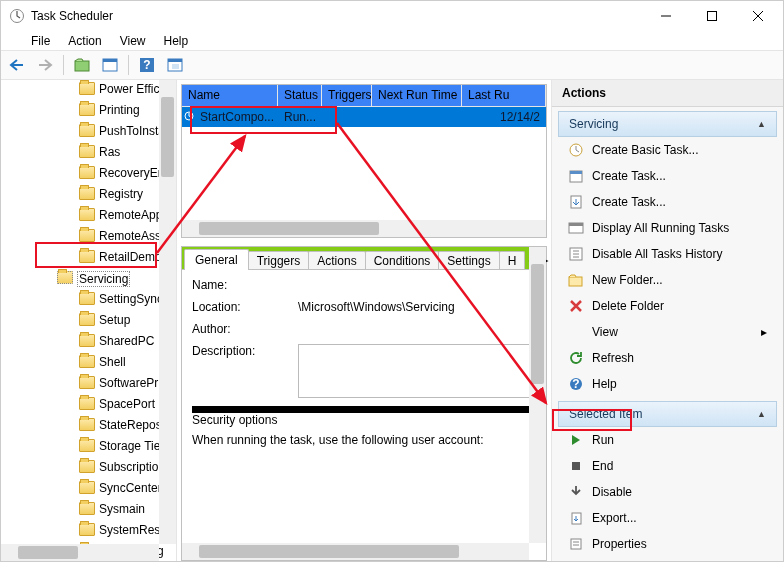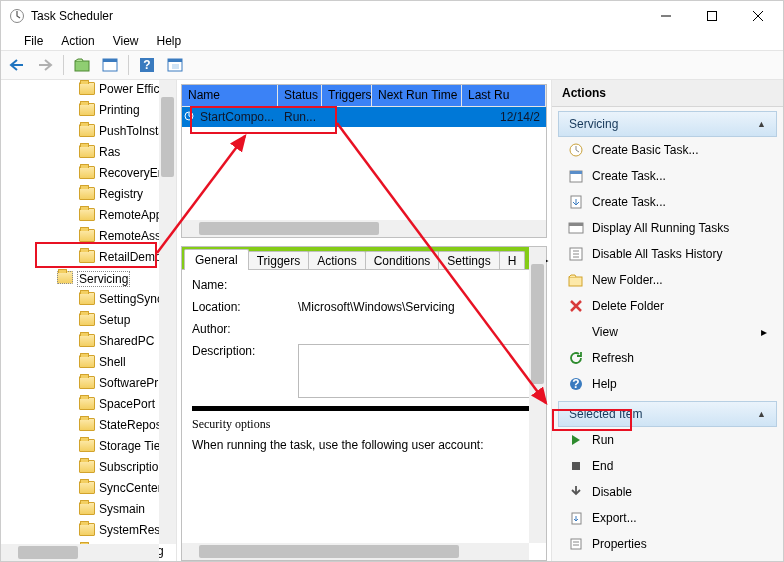--- a/index.html
+++ b/index.html
@@ -1,21 +1,21 @@
 <!DOCTYPE html>
 <html><head>
 <meta charset="utf-8">
 <style>
 * { box-sizing:border-box; margin:0; padding:0; font-family:"Segoe UI",Tahoma,sans-serif; font-size:12px; }
 body { background:#fff; width:784px; height:562px; overflow:hidden; position:relative; border:1px solid #ccc; }
 .titlebar { height:30px; display:flex; align-items:center; padding:0 2px 0 8px; }
 .titlebar .icon { width:16px; height:16px; margin-right:6px; }
 .titlebar .caps { margin-left:auto; display:flex; }
 .cap { width:46px; height:28px; display:flex; align-items:center; justify-content:center; }
-.menubar { height:19px; display:flex; align-items:center; padding:0 16px; gap:4px; }
+.menubar { height:19px; display:flex; align-items:center; padding:0 23px; gap:4px; }
 .menubar span { padding:1px 7px; }
 .toolbar { height:30px; border-top:1px solid #e5e5e5; border-bottom:1px solid #e5e5e5; display:flex; align-items:center; padding:0 4px; gap:4px; background:#fafafa; }
 .tb { width:24px; height:24px; display:flex; align-items:center; justify-content:center; }
 .tb-sep { width:1px; height:20px; background:#d0d0d0; margin:0 2px; }
 .body { display:flex; height:481px; }
 .tree { width:176px; border-right:1px solid #e5e5e5; position:relative; overflow:hidden; }
 .tree-items { position:absolute; right:17px; left:0; top:2px; }
 .tree-item { display:flex; align-items:flex-start; height:21px; padding-left:78px; white-space:nowrap; }
 .tree-item .fld { width:16px; height:13px; background:linear-gradient(#fde9a9,#f3cf62); border:1px solid #d2a32c; border-radius:1px; margin-right:4px; position:relative; flex-shrink:0; }
 .tree-item .fld:before { content:""; position:absolute; top:-3px; left:0; width:7px; height:3px; background:#f3cf62; border:1px solid #d2a32c; border-bottom:none; border-radius:1px 1px 0 0; }
@@ -37,21 +37,21 @@
 .tab { padding:3px 10px; border:1px solid #c0c0c0; border-bottom:none; border-radius:2px 2px 0 0; background:#fff; margin-right:-1px; }
 .tab.act { position:relative; z-index:1; }
 .tab:not(.act){ background:#f5f5f5; margin-top:2px; padding:2px 8px; }
 .tabbtn { padding:2px 4px; align-self:center; }
 .frm { padding:8px 10px; border-top:1px solid #c0c0c0; margin-top:-1px; flex:1; overflow:hidden; background:#fff; }
 .row { display:flex; align-items:center; margin-bottom:8px;gap:28px; }
 .row label { width:78px; }
 .row input { flex:1; height:22px; border:1px solid #bbb; padding:0 4px; background:#fff; }
 .row .txt { flex:1; }
 .row textarea { flex:1; height:54px; border:1px solid #bbb; resize:none; }
-.sec-head { border-top:5px solid #000000; padding-top:6px; margin-top:6px;font-family:Liberation Serif, serif; }
+.sec-head { border-top:7px solid #000000; padding-top:0; margin-top:6px; }
 .details .scroll-h { bottom:0; left:0; right:17px; }
 .details .scroll-v { bottom:17px; }
 .actions { width:232px; border-left:1px solid #e5e5e5; background:#f7f7f7; display:flex; flex-direction:column; }
 .act-head { background:#efefef; padding:6px 10px; font-weight:600; border-bottom:1px solid #d6d6d6; }
 .act-sect { background:linear-gradient(#eaf3fb,#cfe4f5); padding:5px 10px; border:1px solid #b7cfe3; margin:4px 6px 0; display:flex; align-items:center; justify-content:space-between; color:#16385a; }
 .act-item { display:flex; align-items:center; padding:5px 10px; margin:0 6px; gap:8px; }
 .ico { width:16px; height:16px; flex-shrink:0; display:flex; align-items:center; justify-content:center; }
 .col-name { width:96px; } .col-status { width:44px; } .col-trig { width:50px; } .col-next { width:90px; } .col-last { flex:1; }
 .red-box { position:absolute; border:2px solid #e81123; pointer-events:none; z-index:50; }
 svg.arrow { position:absolute; pointer-events:none; z-index:49; }

